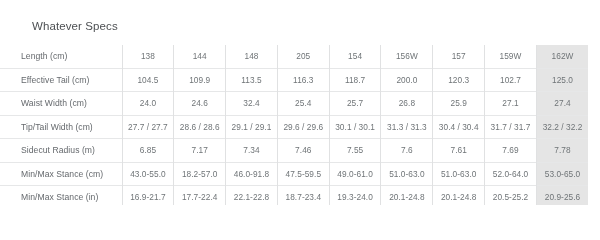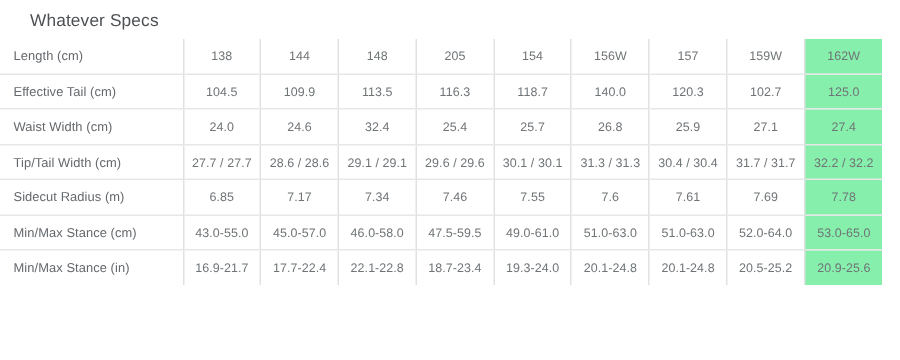--- a/index.html
+++ b/index.html
@@ -21,21 +21,21 @@
     height: 205px;
     box-sizing: border-box;
     padding: 0;
   }
   .spec-title {
     font-size: 11.5px;
     color: #4d5053;
     font-weight: 400;
     letter-spacing: 0.1px;
     padding: 7px 0 0 20px;
-    margin: 0;
+    margin: 12px;
     line-height: 14px;
   }
   .table-wrap {
     margin-top: 5px;
     padding: 0 6px 0 0;
   }
   table.specs {
     border-collapse: collapse;
     width: 588px;
     margin-left: 0;
@@ -62,29 +62,29 @@
   
   table.specs td.val,
   table.specs th.val {
     border-left: 1px solid #e0e1e2;
     text-align: center;
     color: #6f7477;
   }
   table.specs td.label,
   table.specs th.label {
     text-align: left;
-    padding-left: 9px;
+    padding-left: 21px;
     color: #65696d;
     font-size: 8.6px;
     white-space: nowrap;
   }
   
   table.specs td.val.last-col,
   table.specs th.val.last-col {
-    background: #86efac;
+    background: #e5e5e5;
   }
   .nowrap { white-space: nowrap; }
 </style>
 </head>
 <body>
 
 <div class="page">
 
   <h1 class="spec-title">Whatever Specs</h1>
 
@@ -115,21 +115,21 @@
             <td class="val"><span class="nowrap">159W</span></td>
             <td class="val last-col"><span class="nowrap">162W</span></td>
           </tr>
           <tr class="row-line">
             <td class="label">Effective Tail (cm)</td>
             <td class="val"><span class="nowrap">104.5</span></td>
             <td class="val"><span class="nowrap">109.9</span></td>
             <td class="val"><span class="nowrap">113.5</span></td>
             <td class="val"><span class="nowrap">116.3</span></td>
             <td class="val"><span class="nowrap">118.7</span></td>
-            <td class="val"><span class="nowrap">140.0</span></td>
+            <td class="val"><span class="nowrap">200.0</span></td>
             <td class="val"><span class="nowrap">120.3</span></td>
             <td class="val"><span class="nowrap">102.7</span></td>
             <td class="val last-col"><span class="nowrap">125.0</span></td>
           </tr>
           <tr class="row-line">
             <td class="label">Waist Width (cm)</td>
             <td class="val"><span class="nowrap">24.0</span></td>
             <td class="val"><span class="nowrap">24.6</span></td>
             <td class="val"><span class="nowrap">32.4</span></td>
             <td class="val"><span class="nowrap">25.4</span></td>
@@ -159,22 +159,22 @@
             <td class="val"><span class="nowrap">7.46</span></td>
             <td class="val"><span class="nowrap">7.55</span></td>
             <td class="val"><span class="nowrap">7.6</span></td>
             <td class="val"><span class="nowrap">7.61</span></td>
             <td class="val"><span class="nowrap">7.69</span></td>
             <td class="val last-col"><span class="nowrap">7.78</span></td>
           </tr>
           <tr class="row-line">
             <td class="label">Min/Max Stance (cm)</td>
             <td class="val"><span class="nowrap">43.0-55.0</span></td>
-            <td class="val"><span class="nowrap">45.0-57.0</span></td>
-            <td class="val"><span class="nowrap">46.0-58.0</span></td>
+            <td class="val"><span class="nowrap">18.2-57.0</span></td>
+            <td class="val"><span class="nowrap">46.0-91.8</span></td>
             <td class="val"><span class="nowrap">47.5-59.5</span></td>
             <td class="val"><span class="nowrap">49.0-61.0</span></td>
             <td class="val"><span class="nowrap">51.0-63.0</span></td>
             <td class="val"><span class="nowrap">51.0-63.0</span></td>
             <td class="val"><span class="nowrap">52.0-64.0</span></td>
             <td class="val last-col"><span class="nowrap">53.0-65.0</span></td>
           </tr>
           <tr class="row-line">
             <td class="label">Min/Max Stance (in)</td>
             <td class="val"><span class="nowrap">16.9-21.7</span></td>

